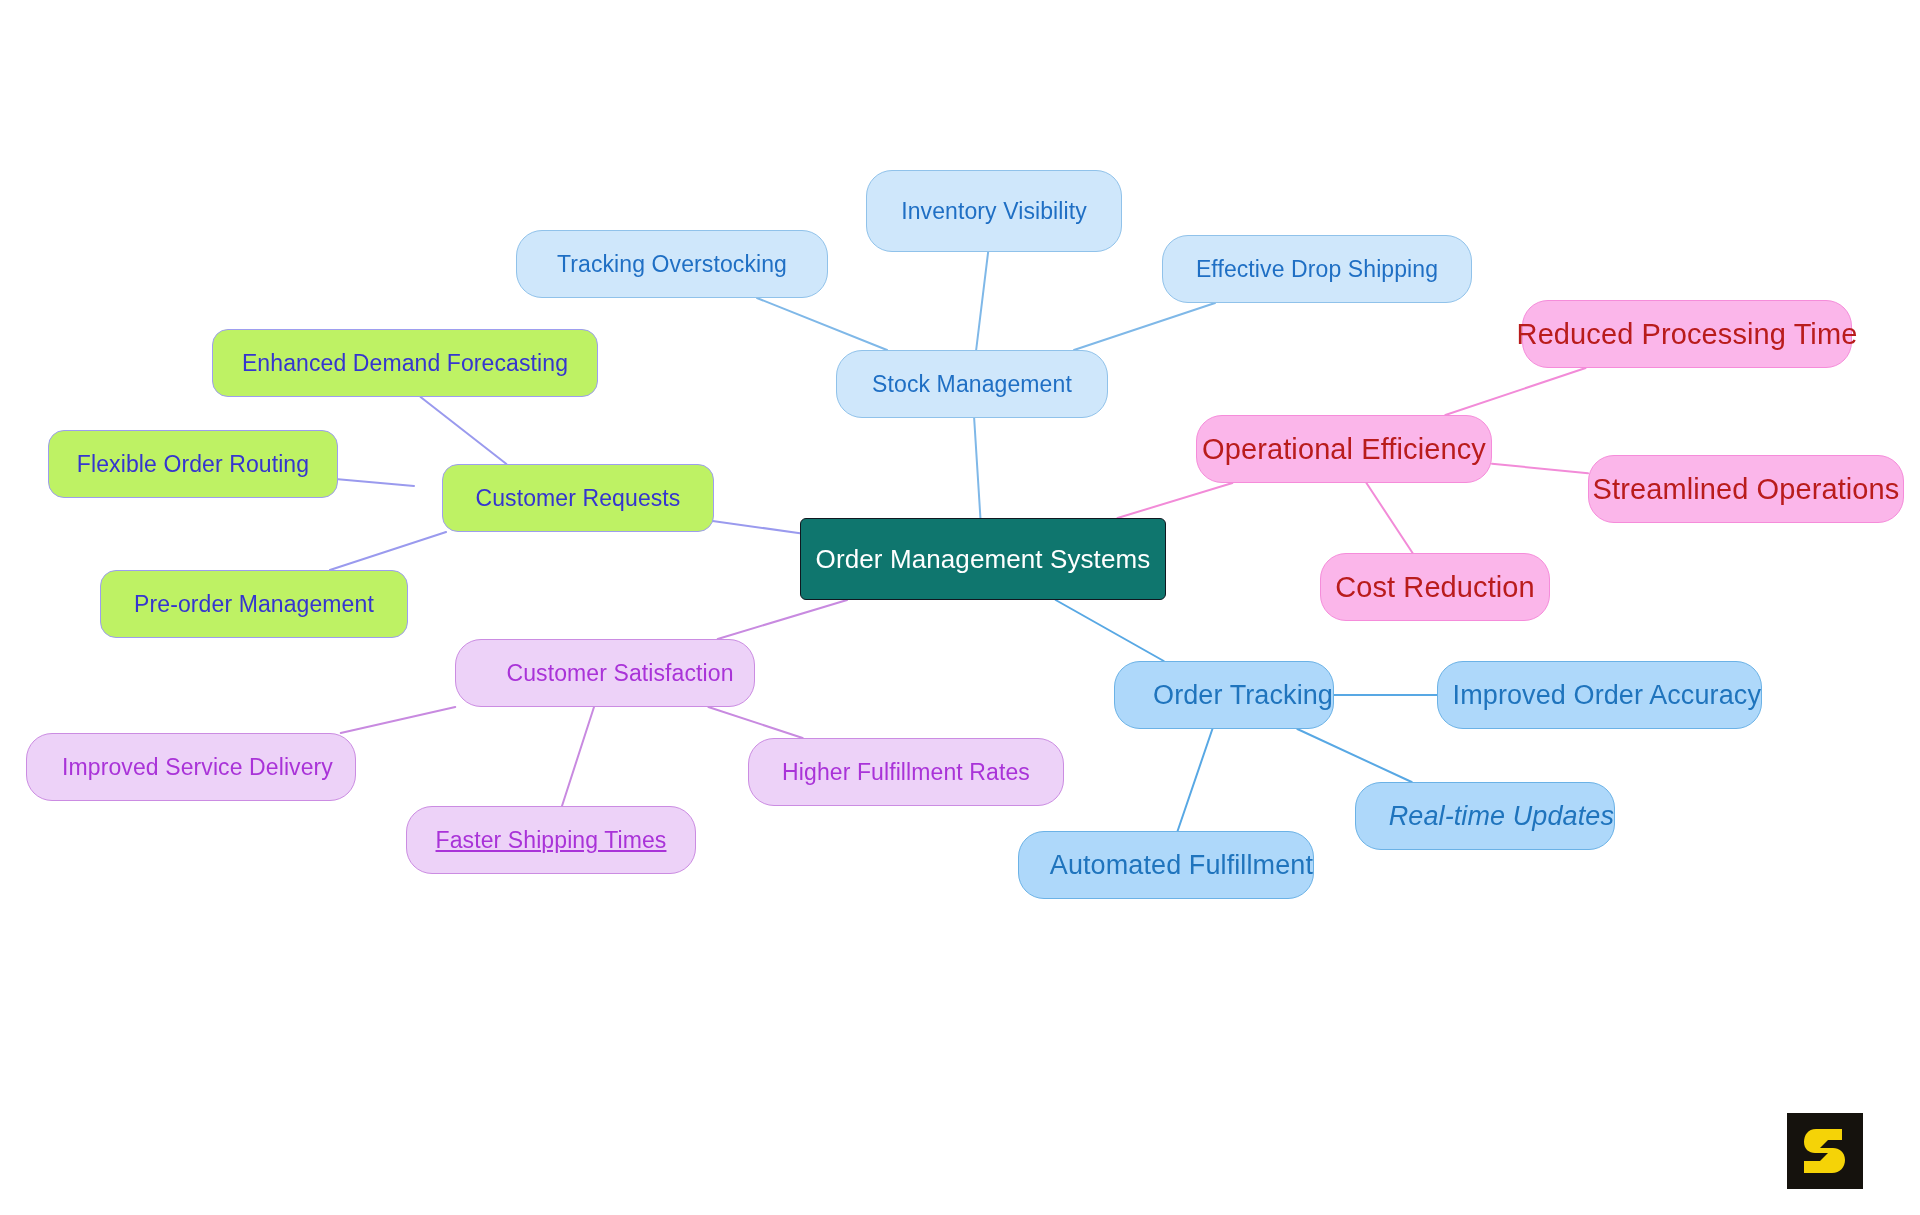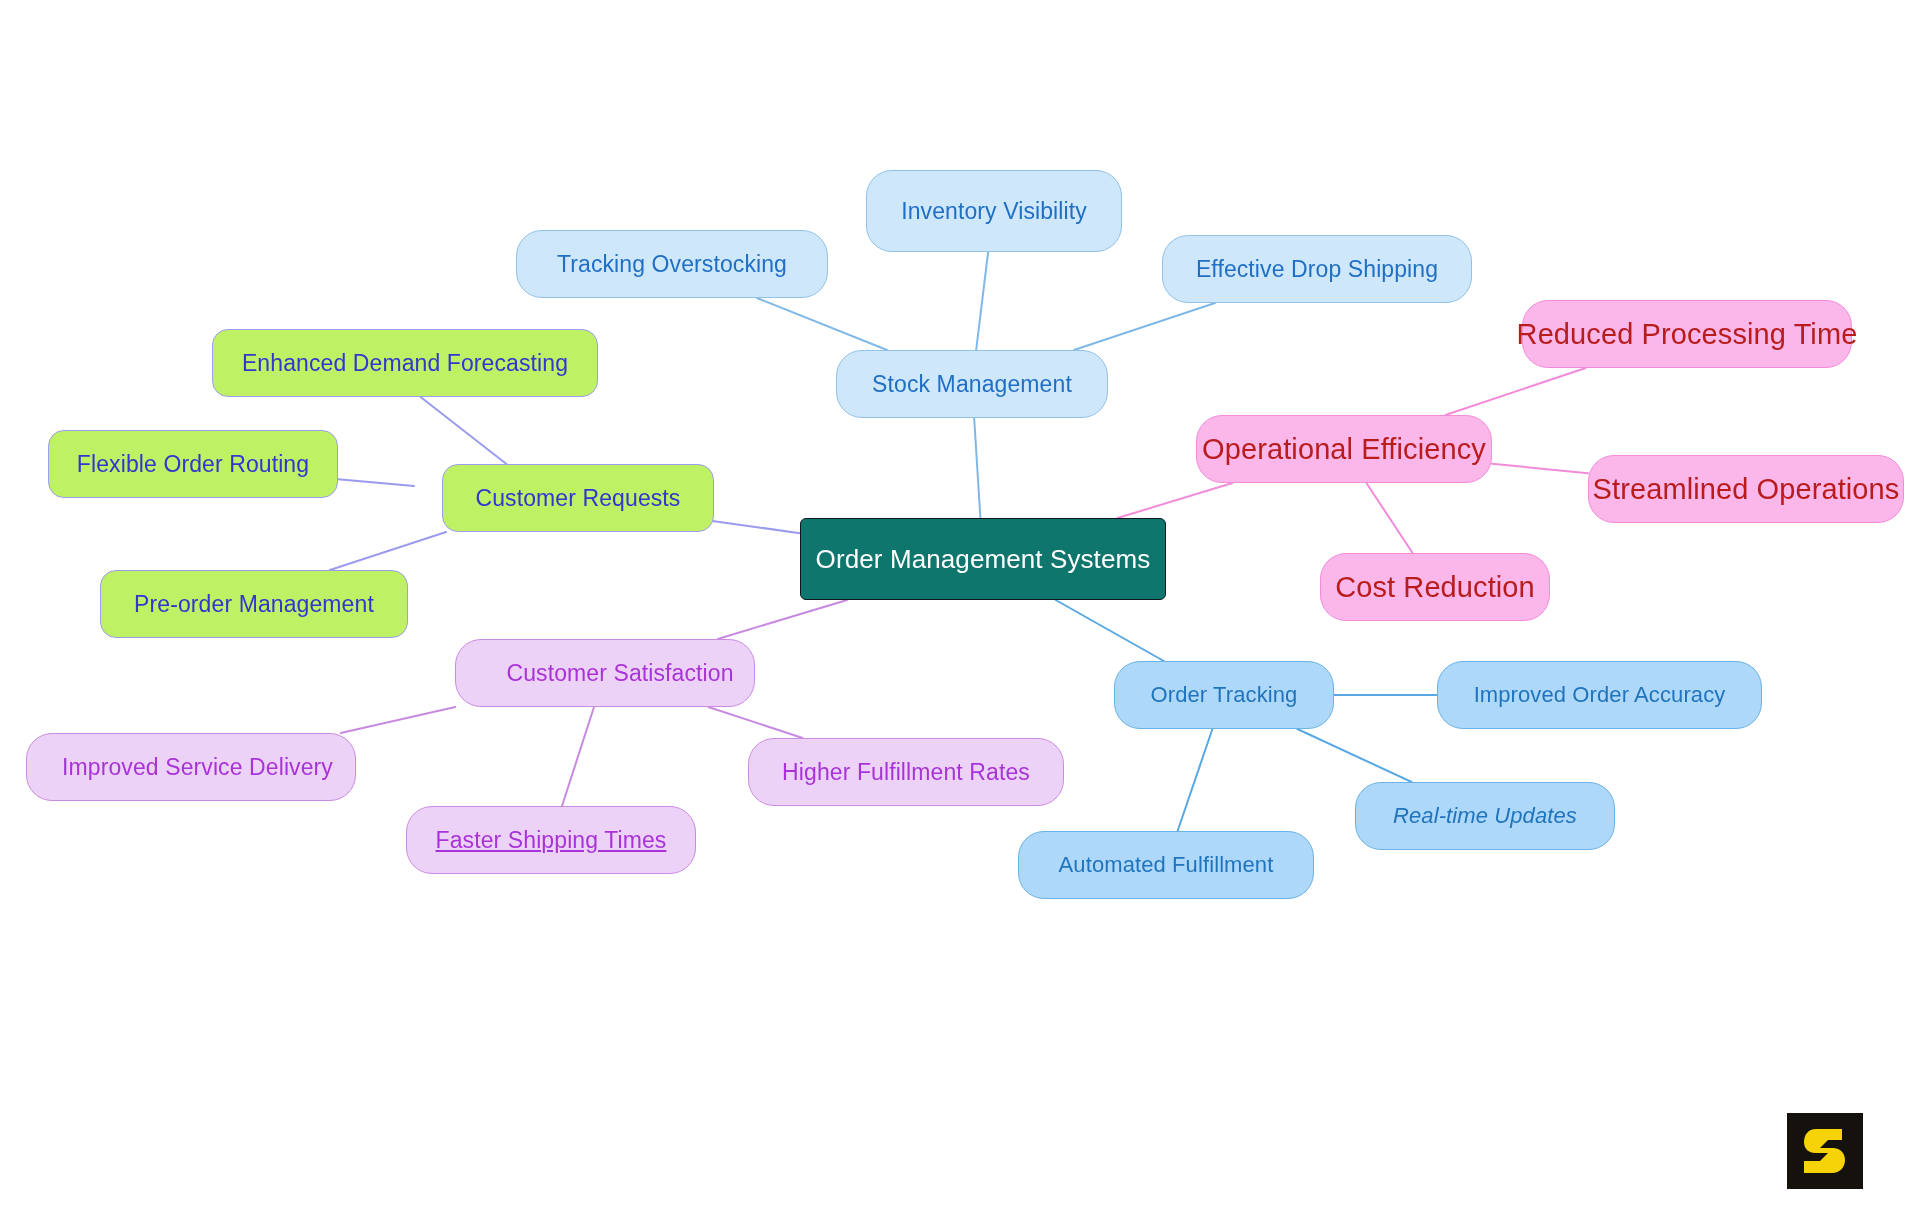--- a/index.html
+++ b/index.html
@@ -57,21 +57,22 @@
     border-color: #90c2ea;
     color: #1f6fc4;
     border-radius: 26px;
     font-size: 23px;
   }
   .node-blue-b {
     background: #aed8fa;
     border-color: #6bb2e6;
     color: #1f74bd;
     border-radius: 26px;
-    font-size: 22px;
+    font-size: 27px;
+    justify-content: flex-end;
   }
   .node-periwinkle {
     background: #bef264;
     border-color: #9e9eef;
     color: #3535cf;
     border-radius: 16px;
     font-size: 23px;
     margin-left: 28px;
   }
   .node-violet {

